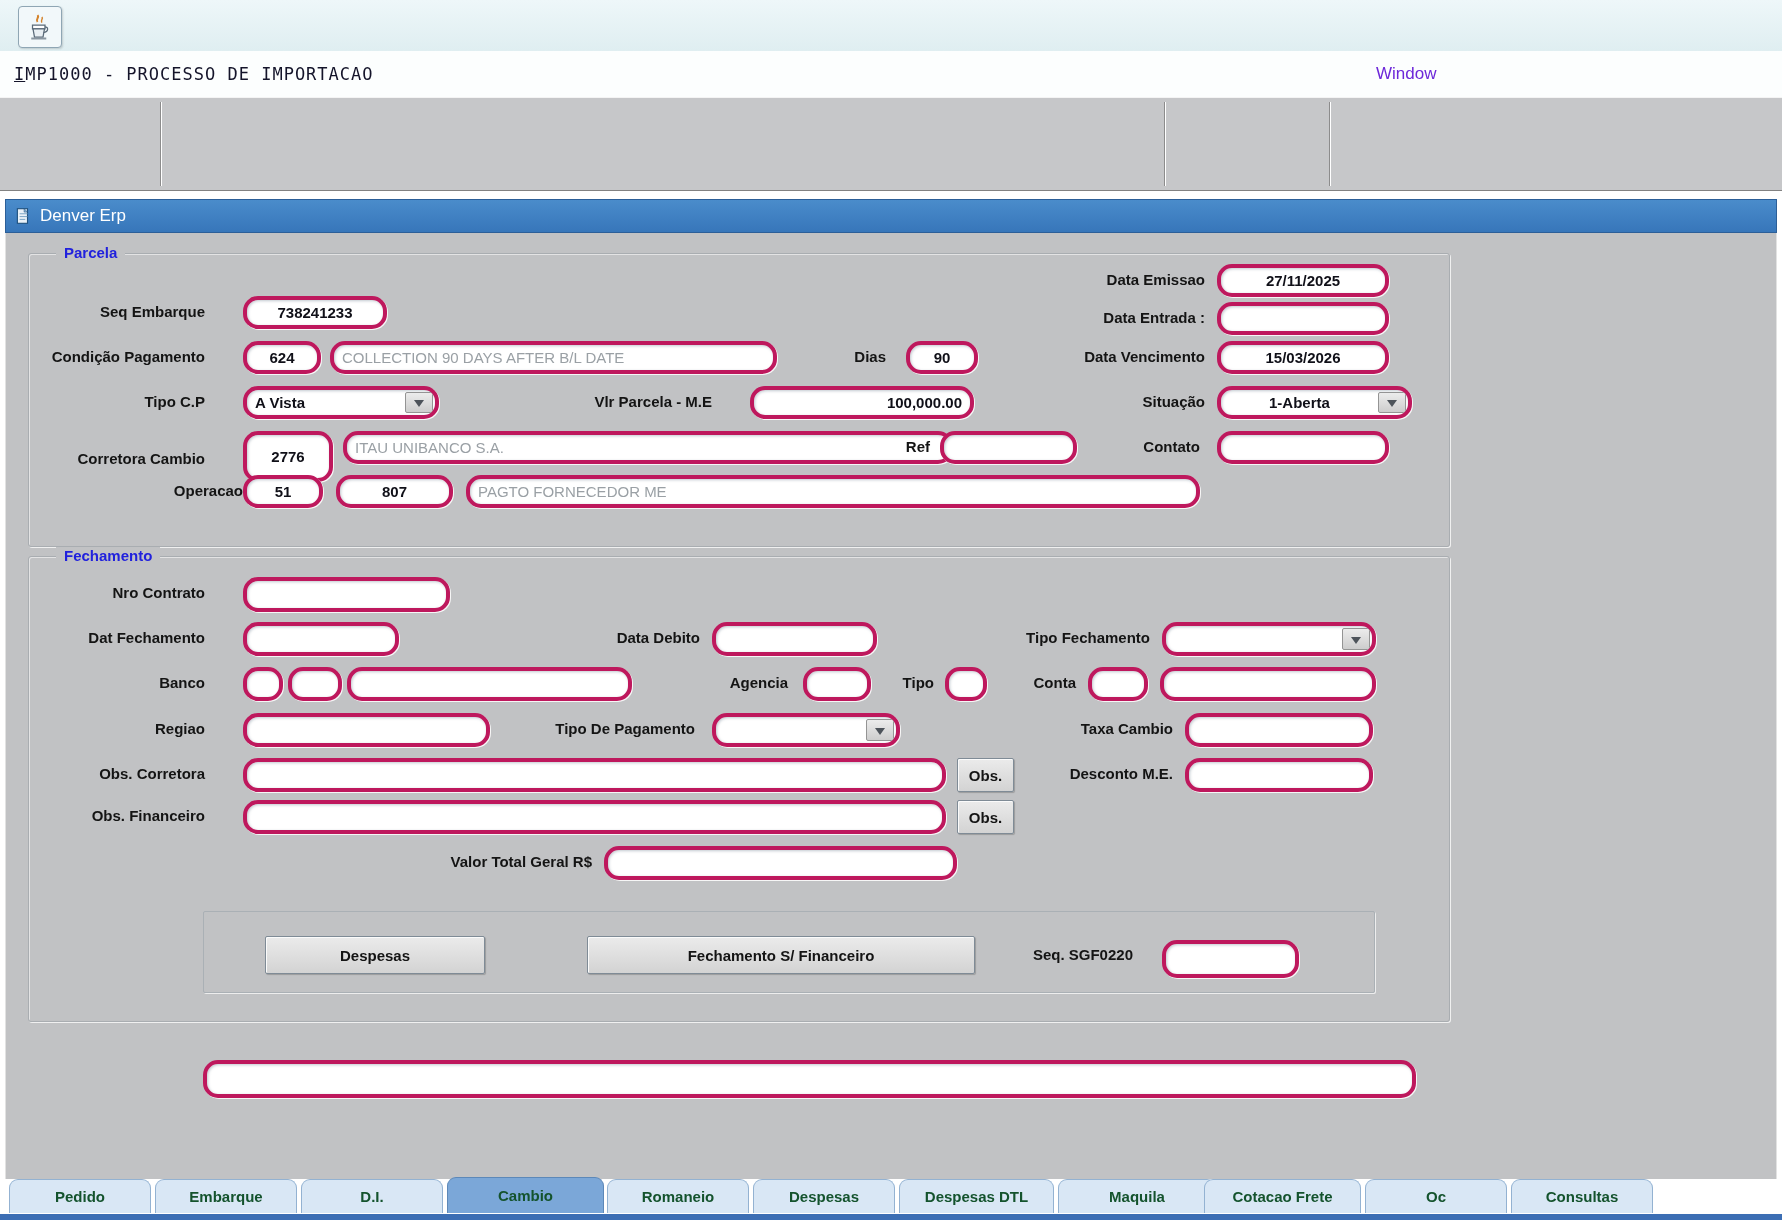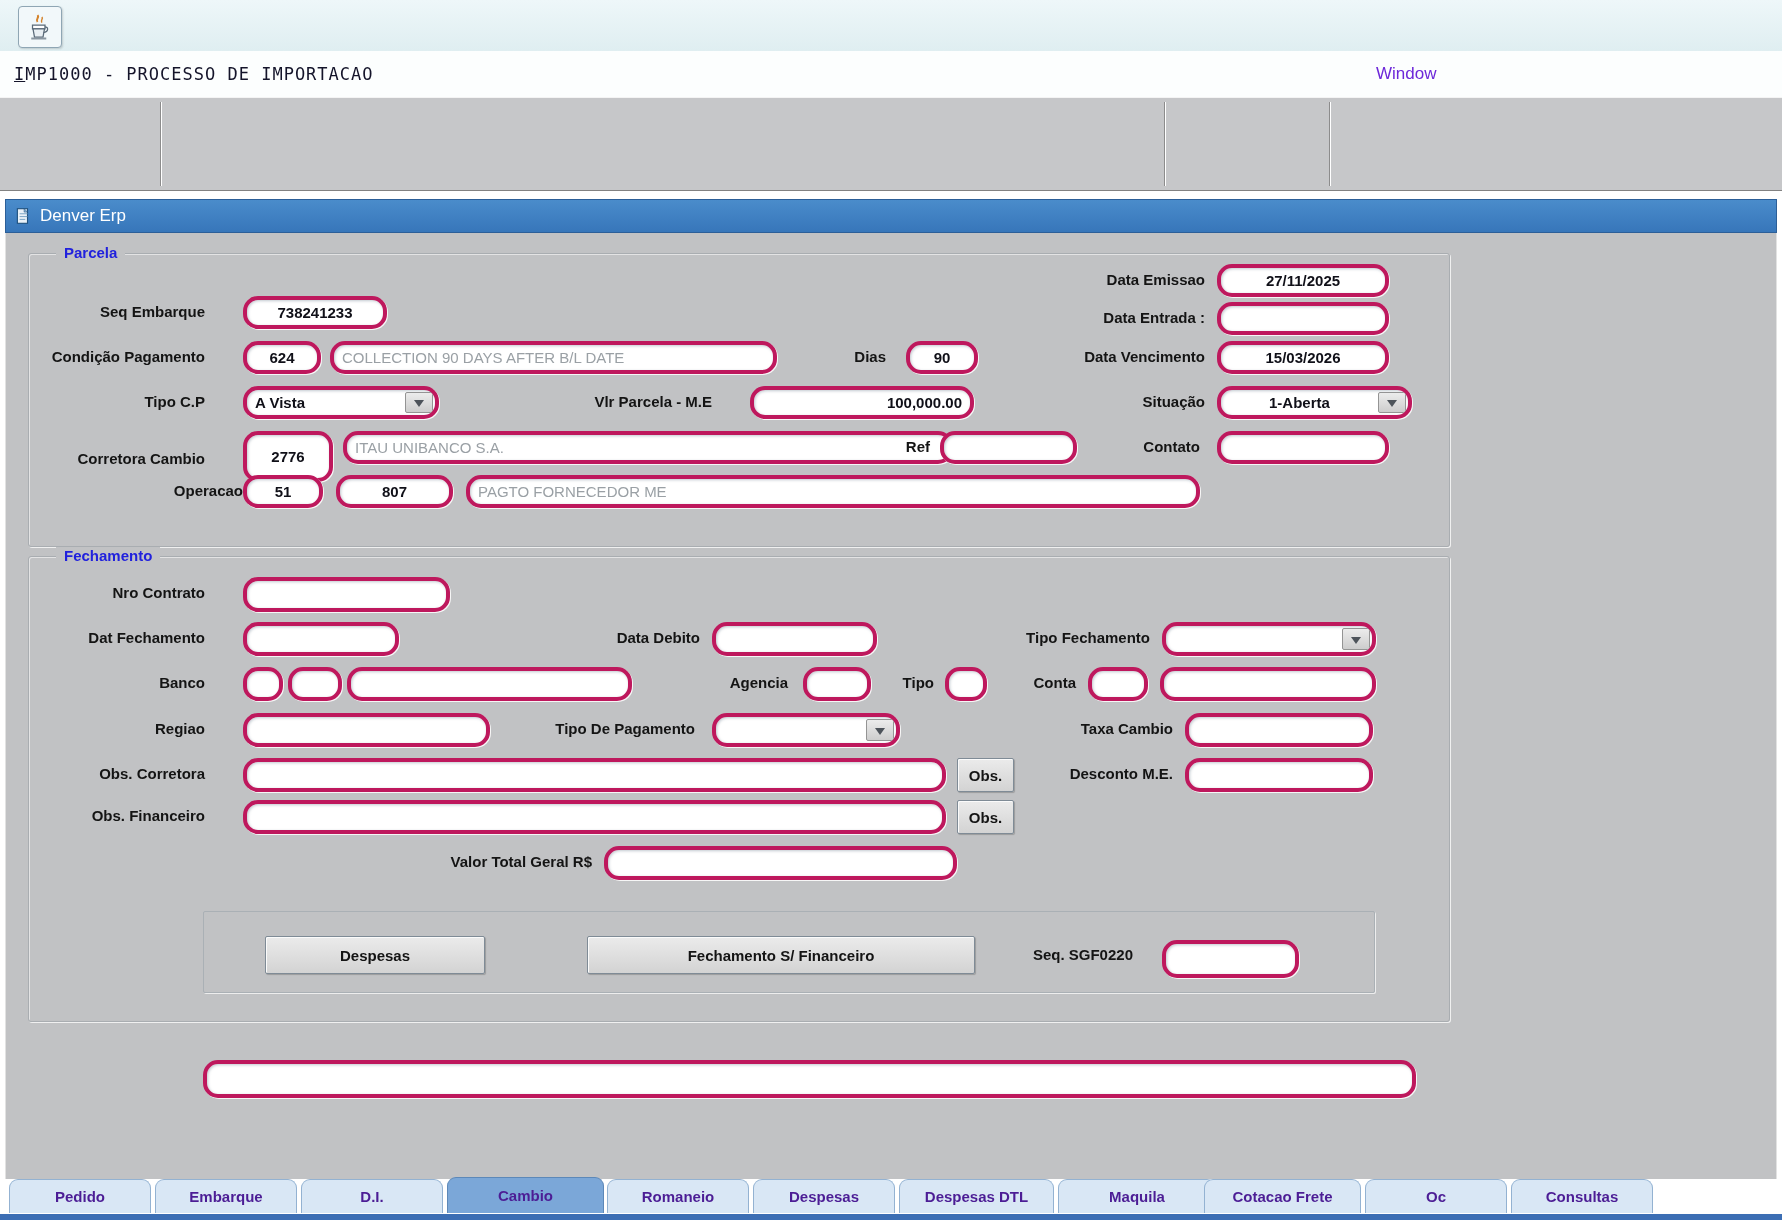--- a/index.html
+++ b/index.html
@@ -59,21 +59,21 @@
     border:1px solid #949494;border-radius:2px;display:flex;align-items:center;justify-content:center;cursor:pointer;}
   .drop-btn::after{content:"";width:0;height:0;border:5px solid transparent;border-top:7px solid #4d535a;margin-top:7px;}
 
   .pbtn{position:absolute;background:linear-gradient(#ebebeb,#d3d3d3);border:1px solid #7f8b96;border-radius:2px;
     box-shadow:inset 1px 1px 0 #fbfbfb,1px 1px 1px rgba(0,0,0,.2);
     display:flex;align-items:center;justify-content:center;font-size:15px;font-weight:bold;color:#141414;cursor:pointer;}
 
   
   .tab{position:absolute;top:1179px;height:34px;background:#d9e7f5;border:1px solid #93b2d2;border-bottom:none;
     border-radius:9px 9px 0 0;display:flex;align-items:center;justify-content:center;
-    font-size:15px;font-weight:bold;color:#4c1d95;cursor:pointer;box-sizing:border-box;}
+    font-size:15px;font-weight:bold;color:#14532d;cursor:pointer;box-sizing:border-box;}
   .tab.active{background:#7ba7d8;border-color:#5d88b8;top:1177px;height:36px;}
   #footer-strip{left:0;top:1214px;width:1782px;height:6px;background:#3c6eb4;}
 </style>
 </head>
 <body>
 
 <div class="abs" id="javabar">
   <div class="abs" id="java-btn">
     <svg viewBox="0 0 24 24" width="30" height="30">
       <path d="M10 2.5c2 2-2 3 0 5.5" stroke="#d4822a" fill="none" stroke-width="1.6"></path>

